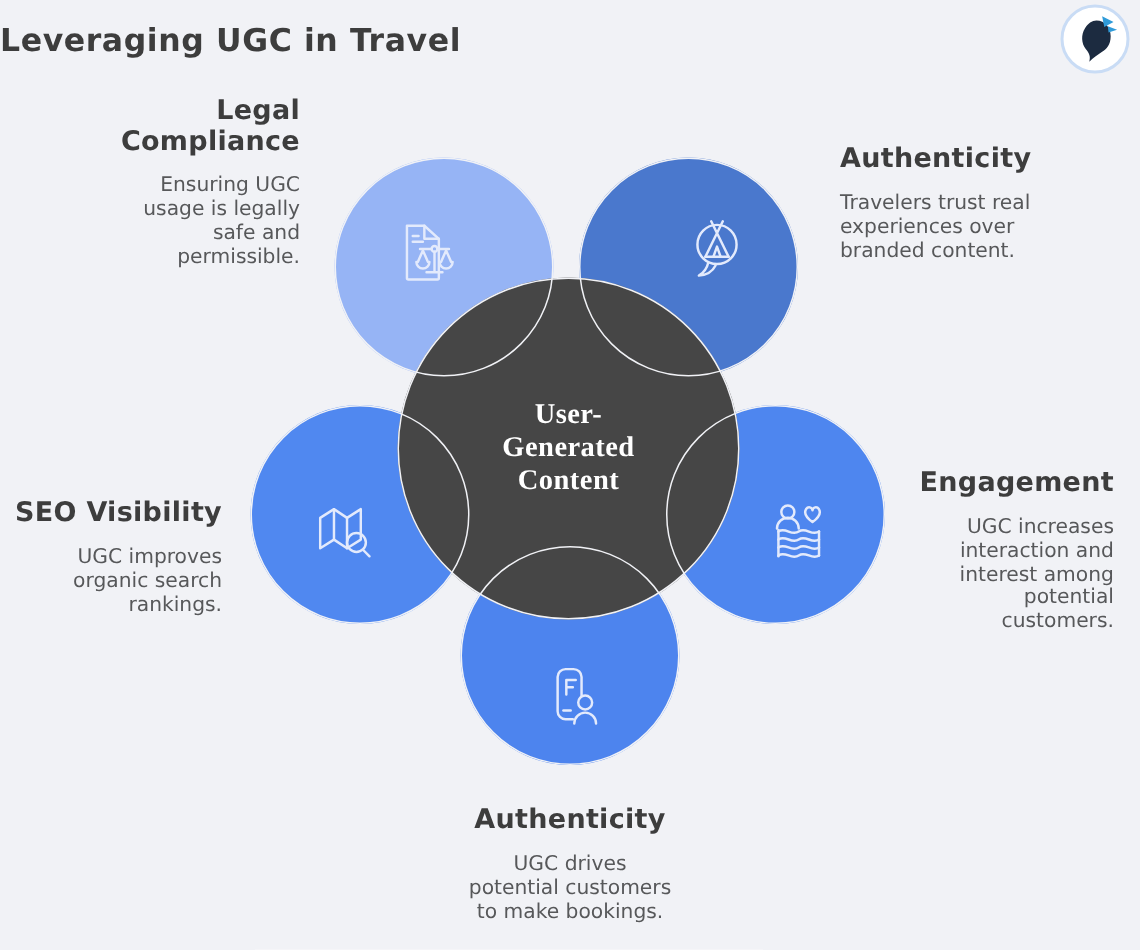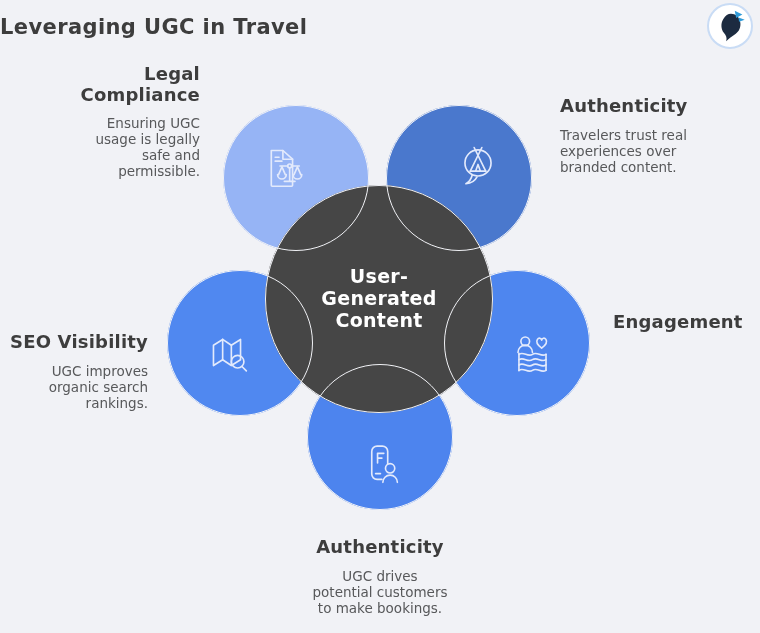--- a/index.html
+++ b/index.html
@@ -18,21 +18,21 @@
 
   
   .petal{position:absolute;width:146px;height:146px;border-radius:50%;z-index:1;}
   .petal-legal{left:223px;top:105px;background:var(--petal-legal);}
   .petal-authenticity{left:386px;top:105px;background:var(--petal-authenticity);}
   .petal-seo{left:167px;top:270px;background:var(--petal-seo);}
   .petal-engagement{left:444px;top:270px;background:var(--petal-engagement);}
   .petal-conversions{left:307px;top:364px;background:var(--petal-conversions);}
 
   .center-circle{position:absolute;left:265px;top:185px;width:228px;height:228px;border-radius:50%;
-                 background:var(--center-circle);z-index:2;display:flex;align-items:center;justify-content:center;}
+                 background:var(--center-circle);z-index:2;display:flex;align-items:center;justify-content:center;font-family:Liberation Serif, serif;}
   .center-label{color:var(--center-text);font-size:19px;font-weight:700;line-height:1.15;
                 letter-spacing:.3px;text-align:center;white-space:pre-line;}
 
   
   .ring{position:absolute;border-radius:50%;border:1.5px solid var(--outline);
         box-sizing:border-box;z-index:3;pointer-events:none;background:transparent;}
   .ring-146{width:146px;height:146px;}
   .ring-legal{left:223px;top:105px;}
   .ring-authenticity{left:386px;top:105px;}
   .ring-seo{left:167px;top:270px;}
@@ -166,20 +166,25 @@
 
   <div class="section section-seo">
     <div class="heading">SEO Visibility</div>
     <div class="desc">UGC improves
 organic search
 rankings.</div>
   </div>
 
   <div class="section section-engagement">
     <div class="heading">Engagement</div>
+    <div class="desc">UGC increases
+interaction and
+interest among
+potential
+customers.</div>
   </div>
 
   <div class="section section-conversions">
     <div class="heading">Authenticity</div>
     <div class="desc">UGC drives
 potential customers
 to make bookings.</div>
   </div>
 
 </div>

